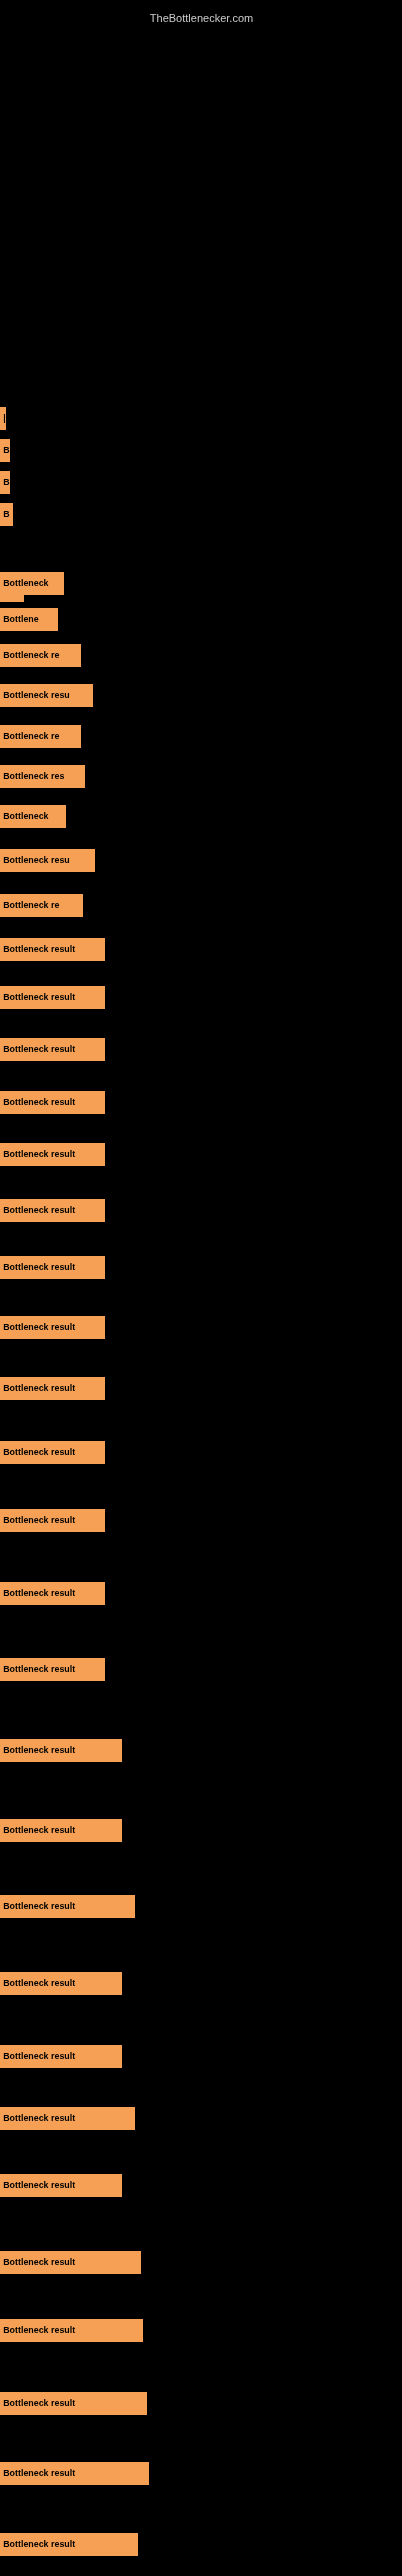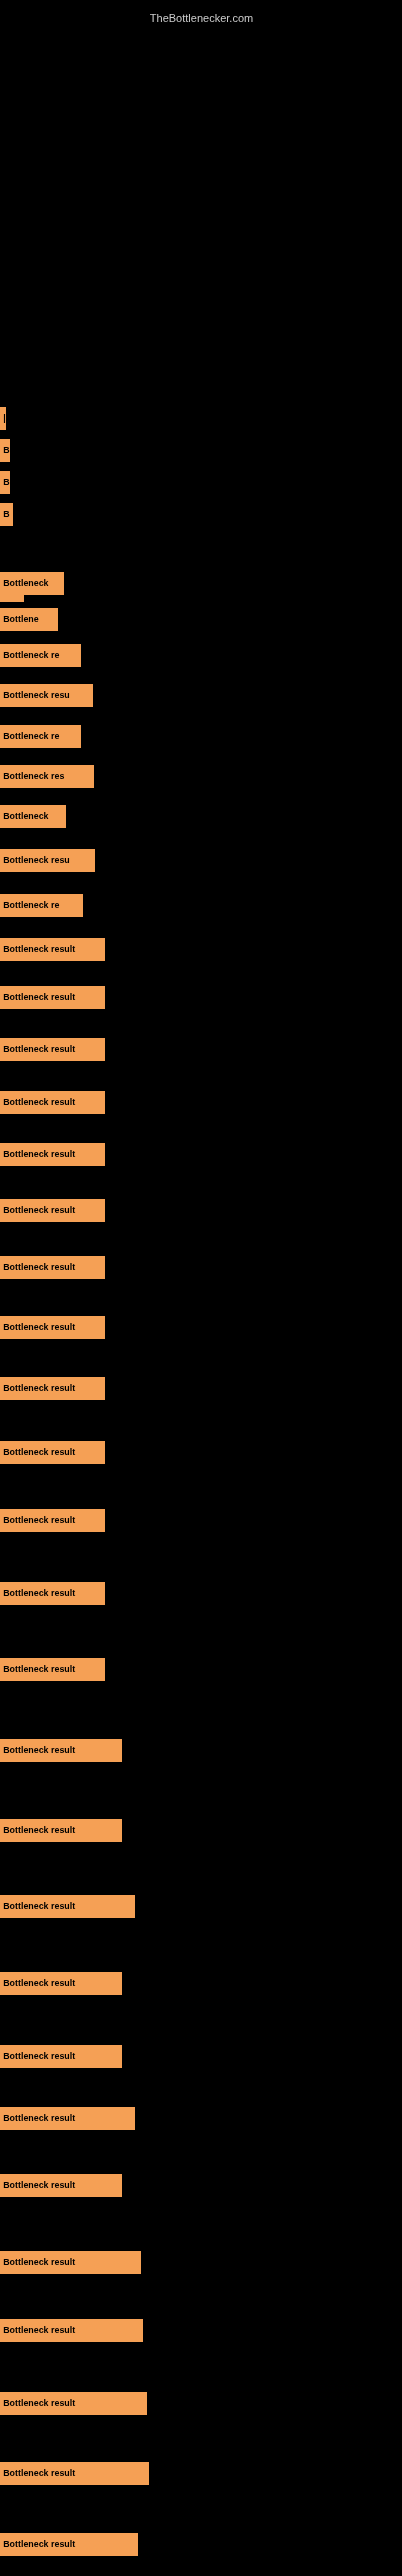--- a/index.html
+++ b/index.html
@@ -96,21 +96,21 @@
       <div class="bar" style="width: 93px;">
         <span class="bar-label">Bottleneck resu</span>
       </div>
     </div>
     <div class="bar-container" style="top: 725px; left: 0px;">
       <div class="bar" style="width: 81px;">
         <span class="bar-label">Bottleneck re</span>
       </div>
     </div>
     <div class="bar-container" style="top: 765px; left: 0px;">
-      <div class="bar" style="width: 94px;">
+      <div class="bar" style="width: 85px;">
         <span class="bar-label">Bottleneck res</span>
       </div>
     </div>
     <div class="bar-container" style="top: 805px; left: 0px;">
       <div class="bar" style="width: 66px;">
         <span class="bar-label">Bottleneck</span>
       </div>
     </div>
     <div class="bar-container" style="top: 849px; left: 0px;">
       <div class="bar" style="width: 95px;">

